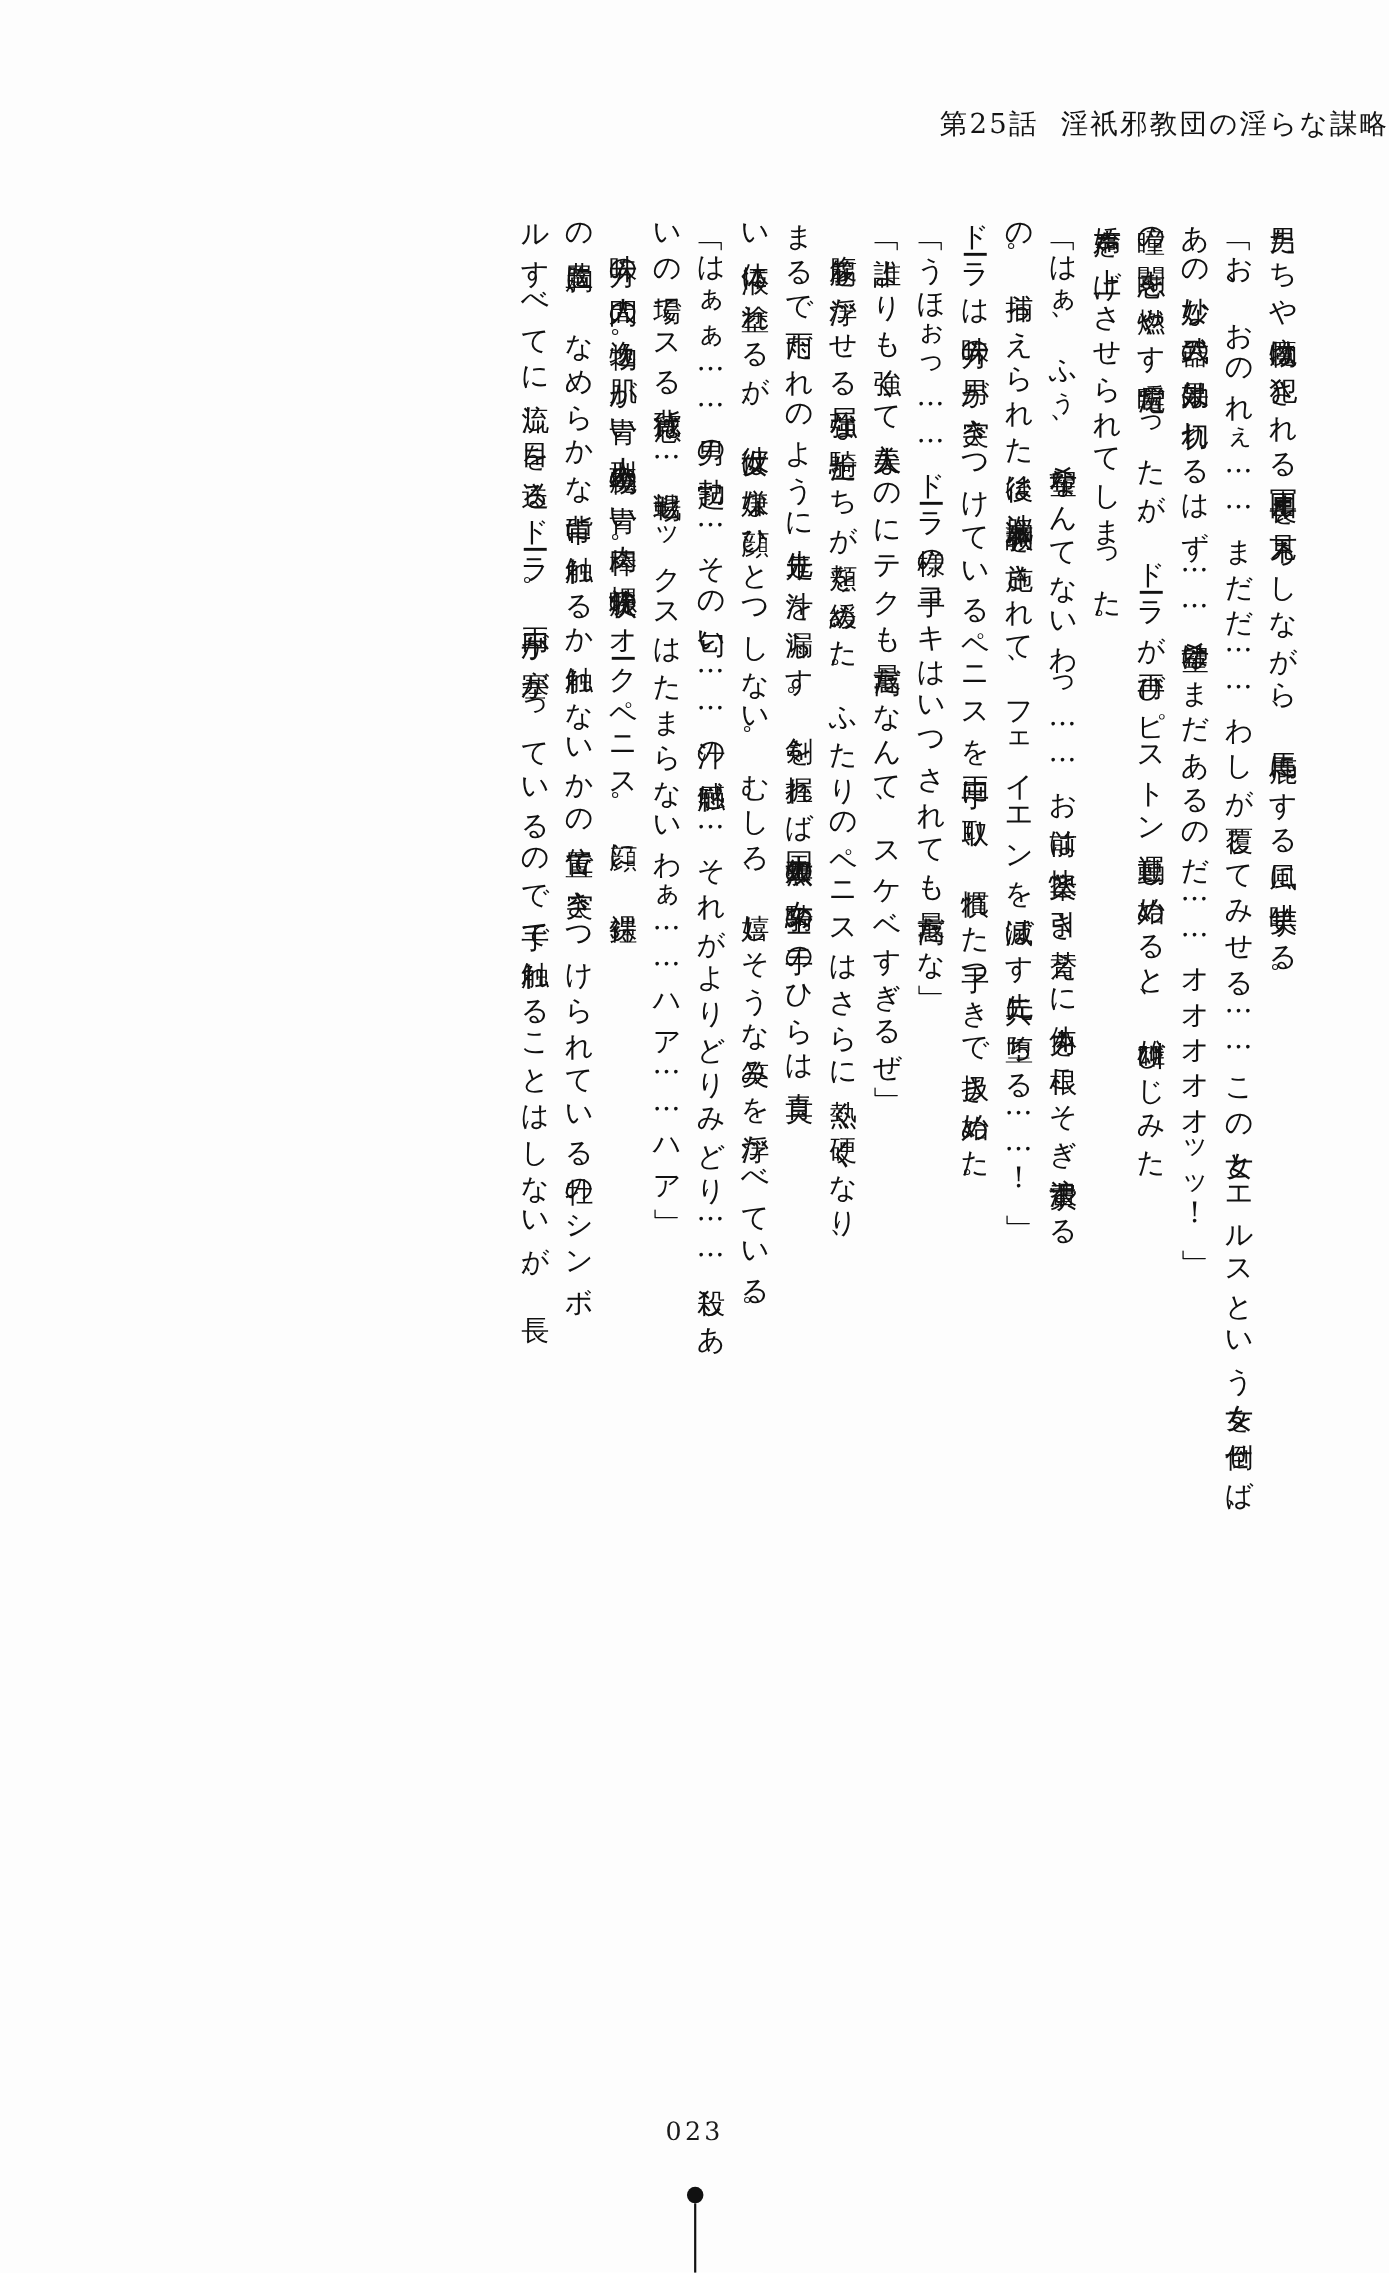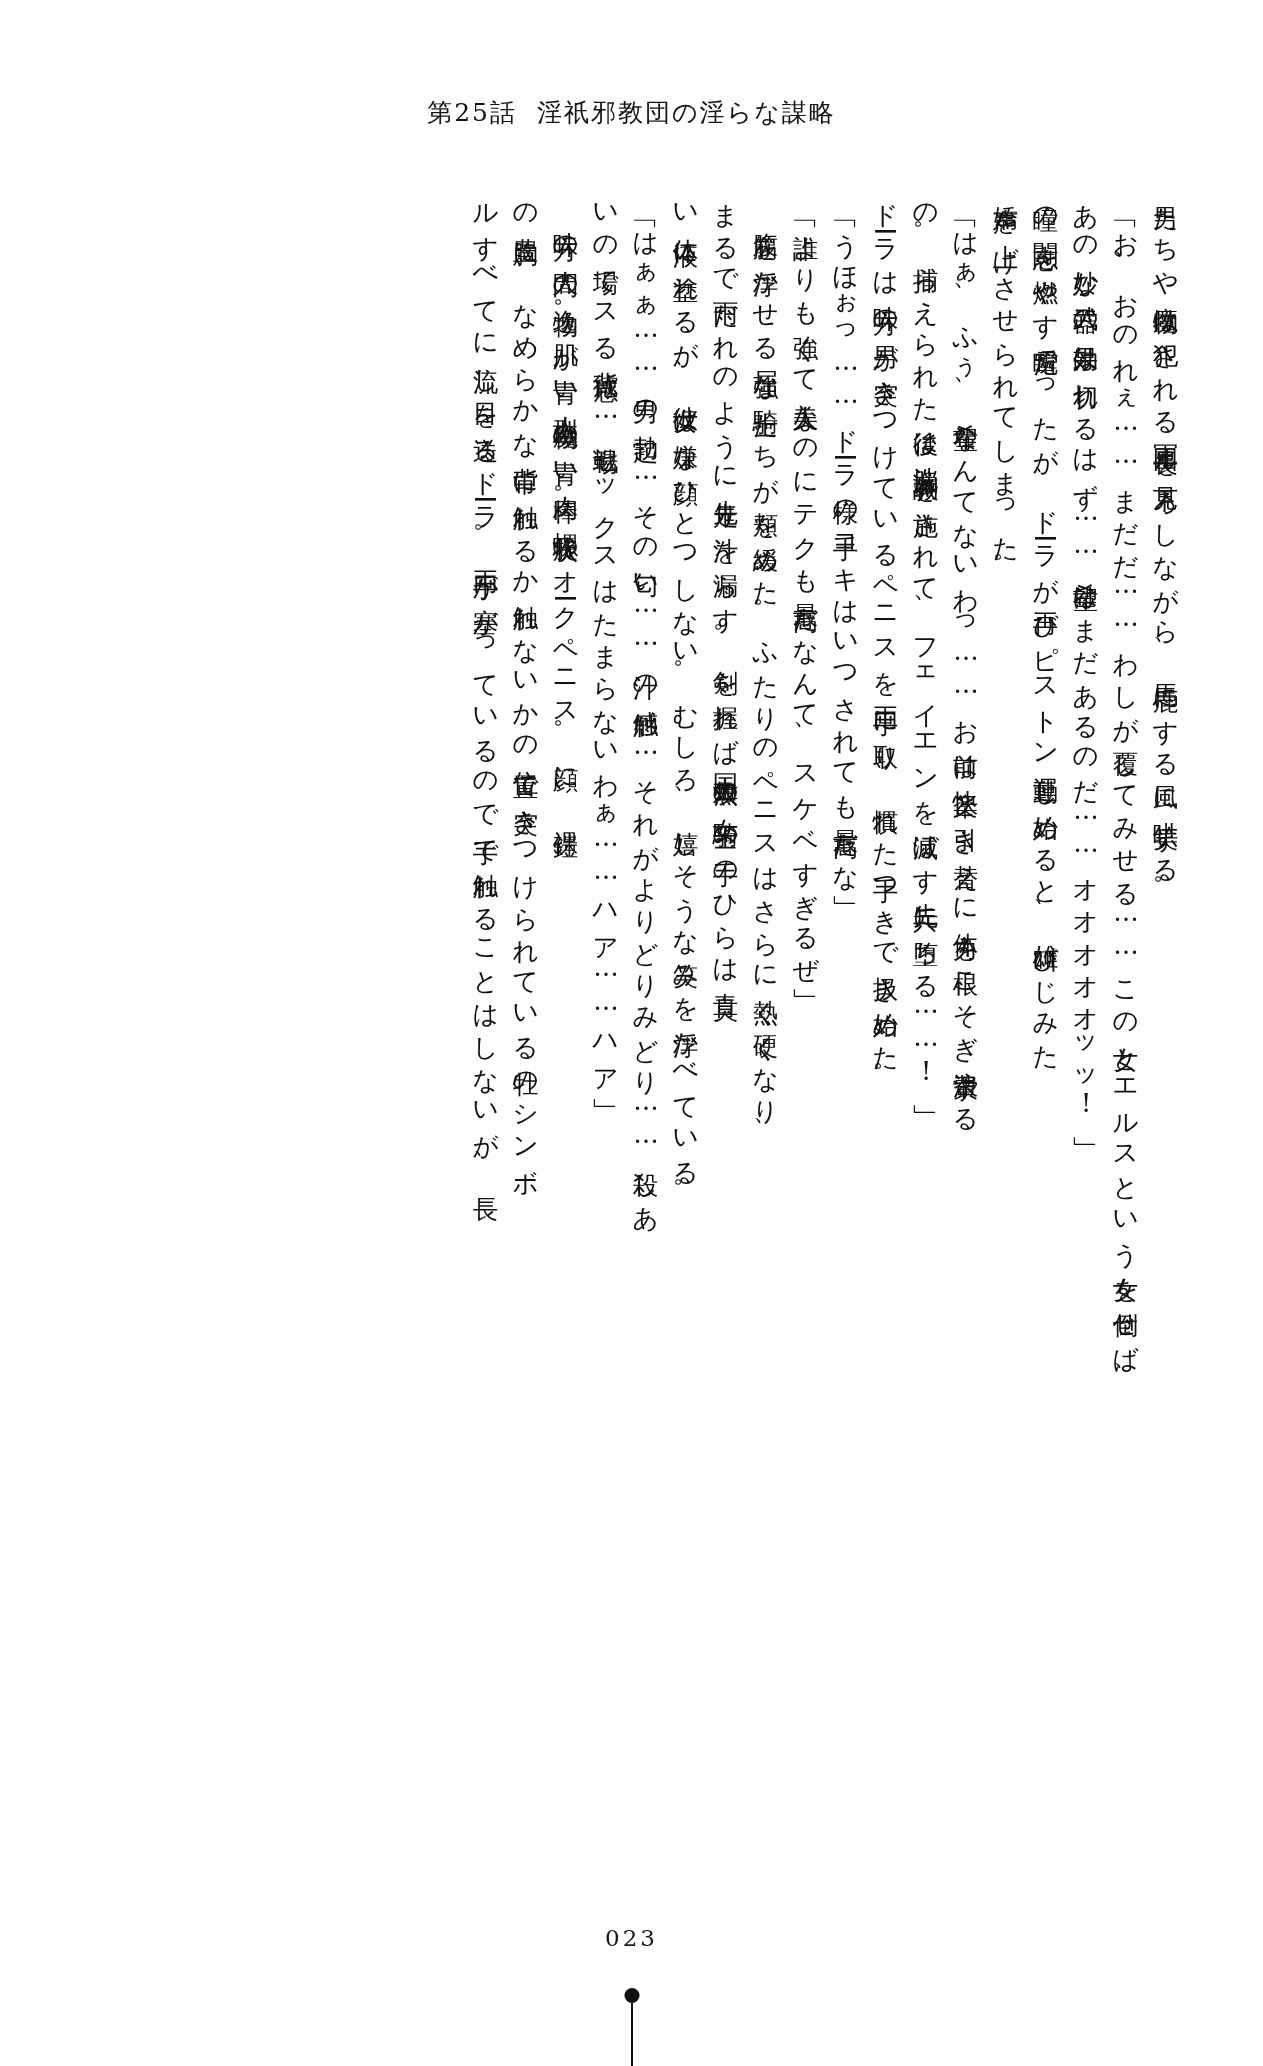--- a/index.html
+++ b/index.html
@@ -21,21 +21,21 @@
     inset: 0;
     background: #fdfdfd;
   }
 
   
   .header {
     position: absolute;
     top: 96px;
     left: 0;
     width: 100%;
-    text-align: center;
+    text-align: right;
     font-size: 25px;
     letter-spacing: 2px;
     color: #141414;
     white-space: nowrap;
   }
   .header .chap-num {
     margin-right: 20px;
   }
 
   

